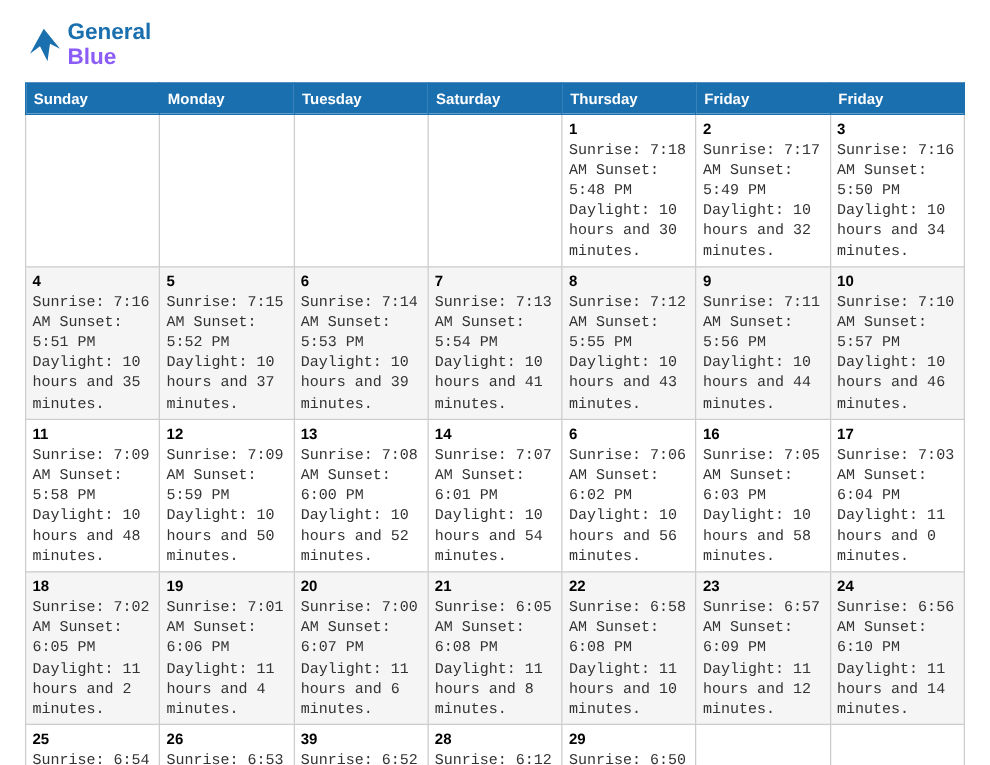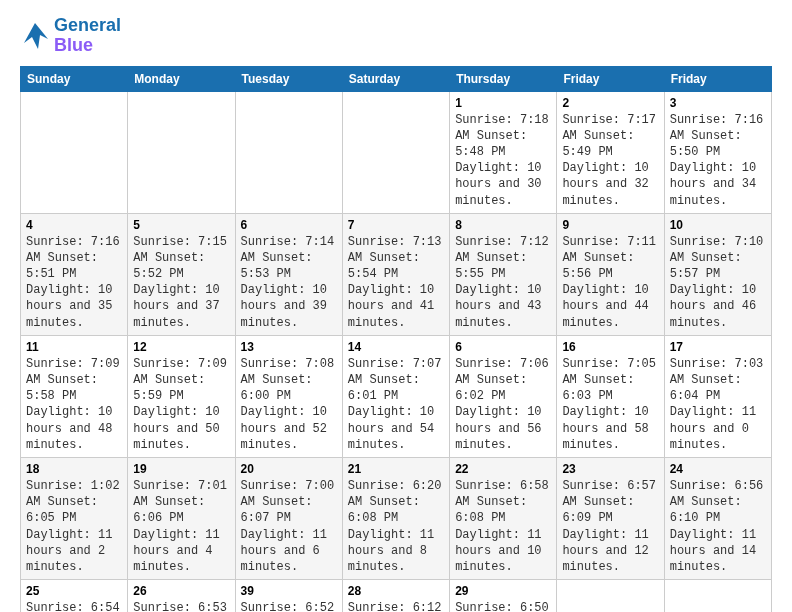--- a/index.html
+++ b/index.html
@@ -235,42 +235,42 @@
           <div class="day-num">17</div>
           <div class="day-info">Sunrise: 7:03 AM
 Sunset: 6:04 PM
 Daylight: 11 hours
 and 0 minutes.</div>
         </td>
       </tr>
       <tr>
         <td>
           <div class="day-num">18</div>
-          <div class="day-info">Sunrise: 1:02 AM
+          <div class="day-info">Sunrise: 7:02 AM
 Sunset: 6:05 PM
 Daylight: 11 hours
 and 2 minutes.</div>
         </td>
         <td>
           <div class="day-num">19</div>
           <div class="day-info">Sunrise: 7:01 AM
 Sunset: 6:06 PM
 Daylight: 11 hours
 and 4 minutes.</div>
         </td>
         <td>
           <div class="day-num">20</div>
           <div class="day-info">Sunrise: 7:00 AM
 Sunset: 6:07 PM
 Daylight: 11 hours
 and 6 minutes.</div>
         </td>
         <td>
           <div class="day-num">21</div>
-          <div class="day-info">Sunrise: 6:20 AM
+          <div class="day-info">Sunrise: 6:05 AM
 Sunset: 6:08 PM
 Daylight: 11 hours
 and 8 minutes.</div>
         </td>
         <td>
           <div class="day-num">22</div>
           <div class="day-info">Sunrise: 6:58 AM
 Sunset: 6:08 PM
 Daylight: 11 hours
 and 10 minutes.</div>

